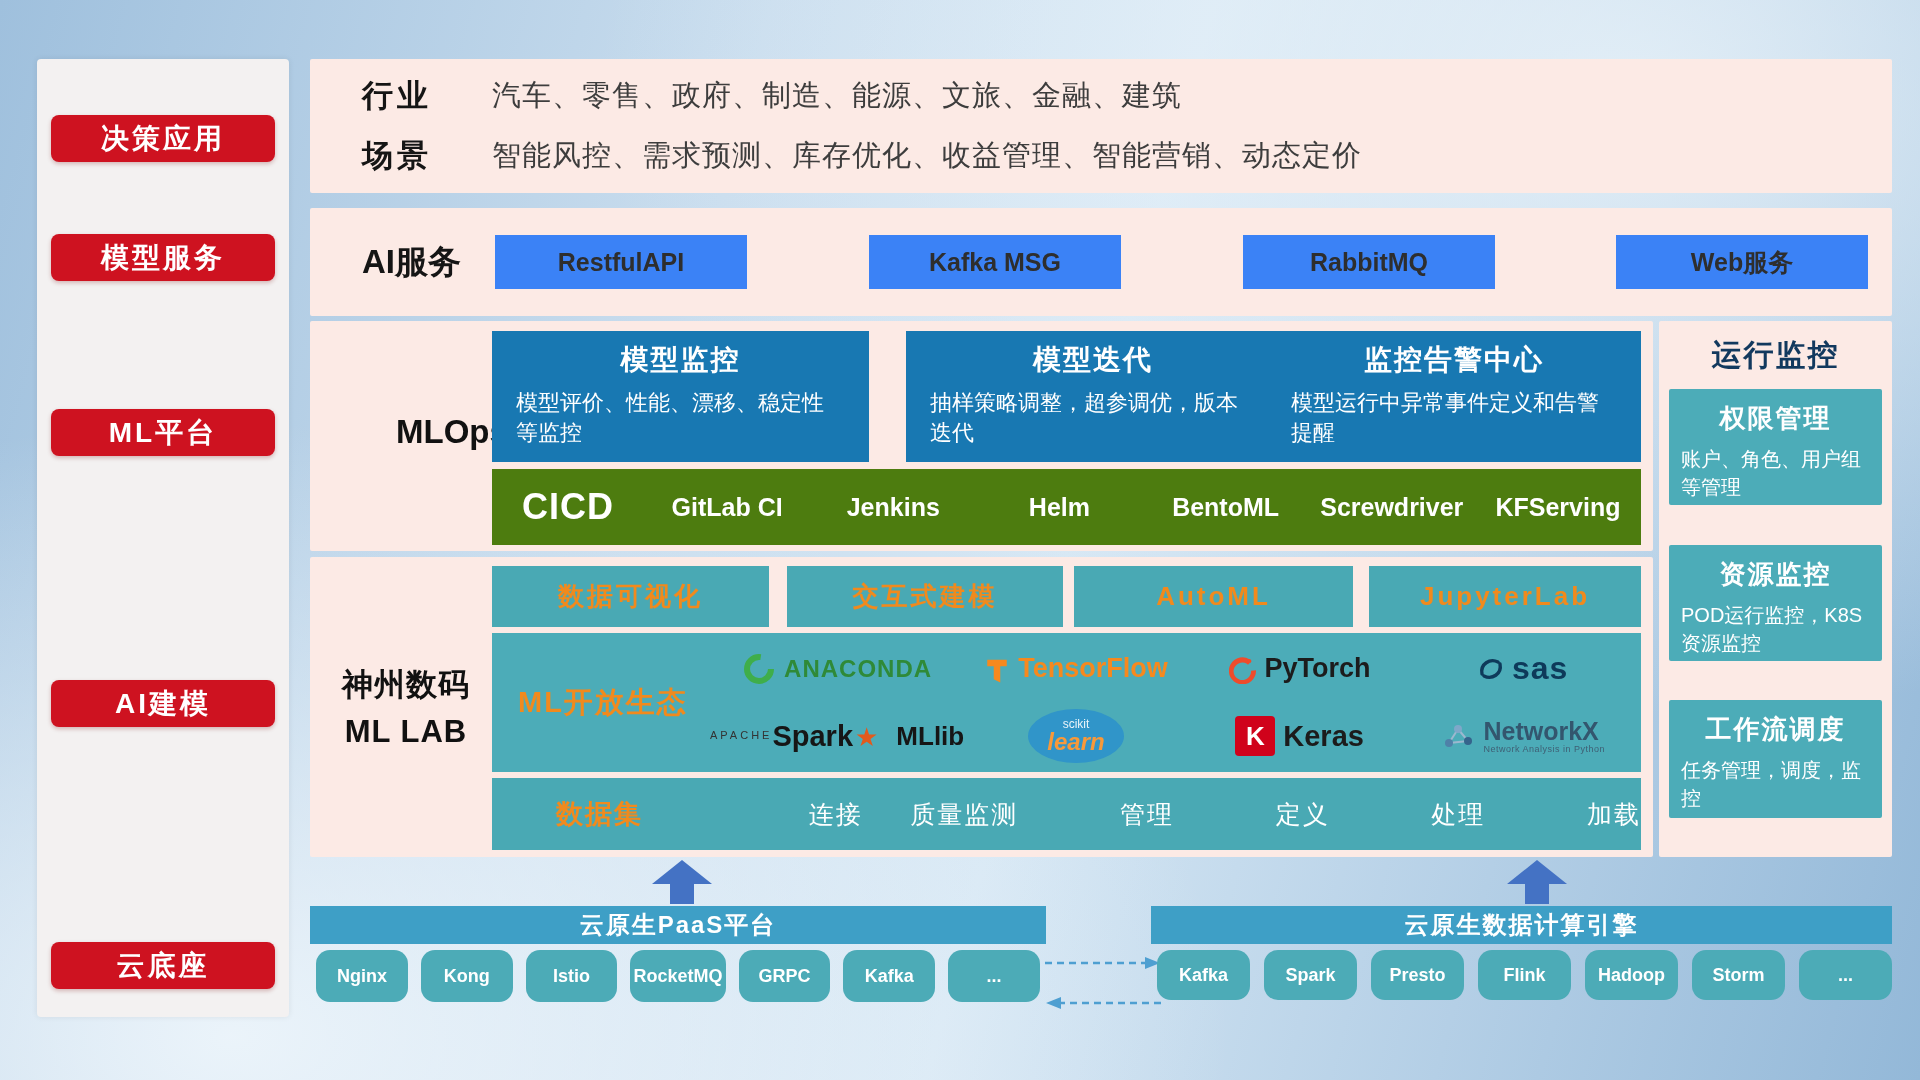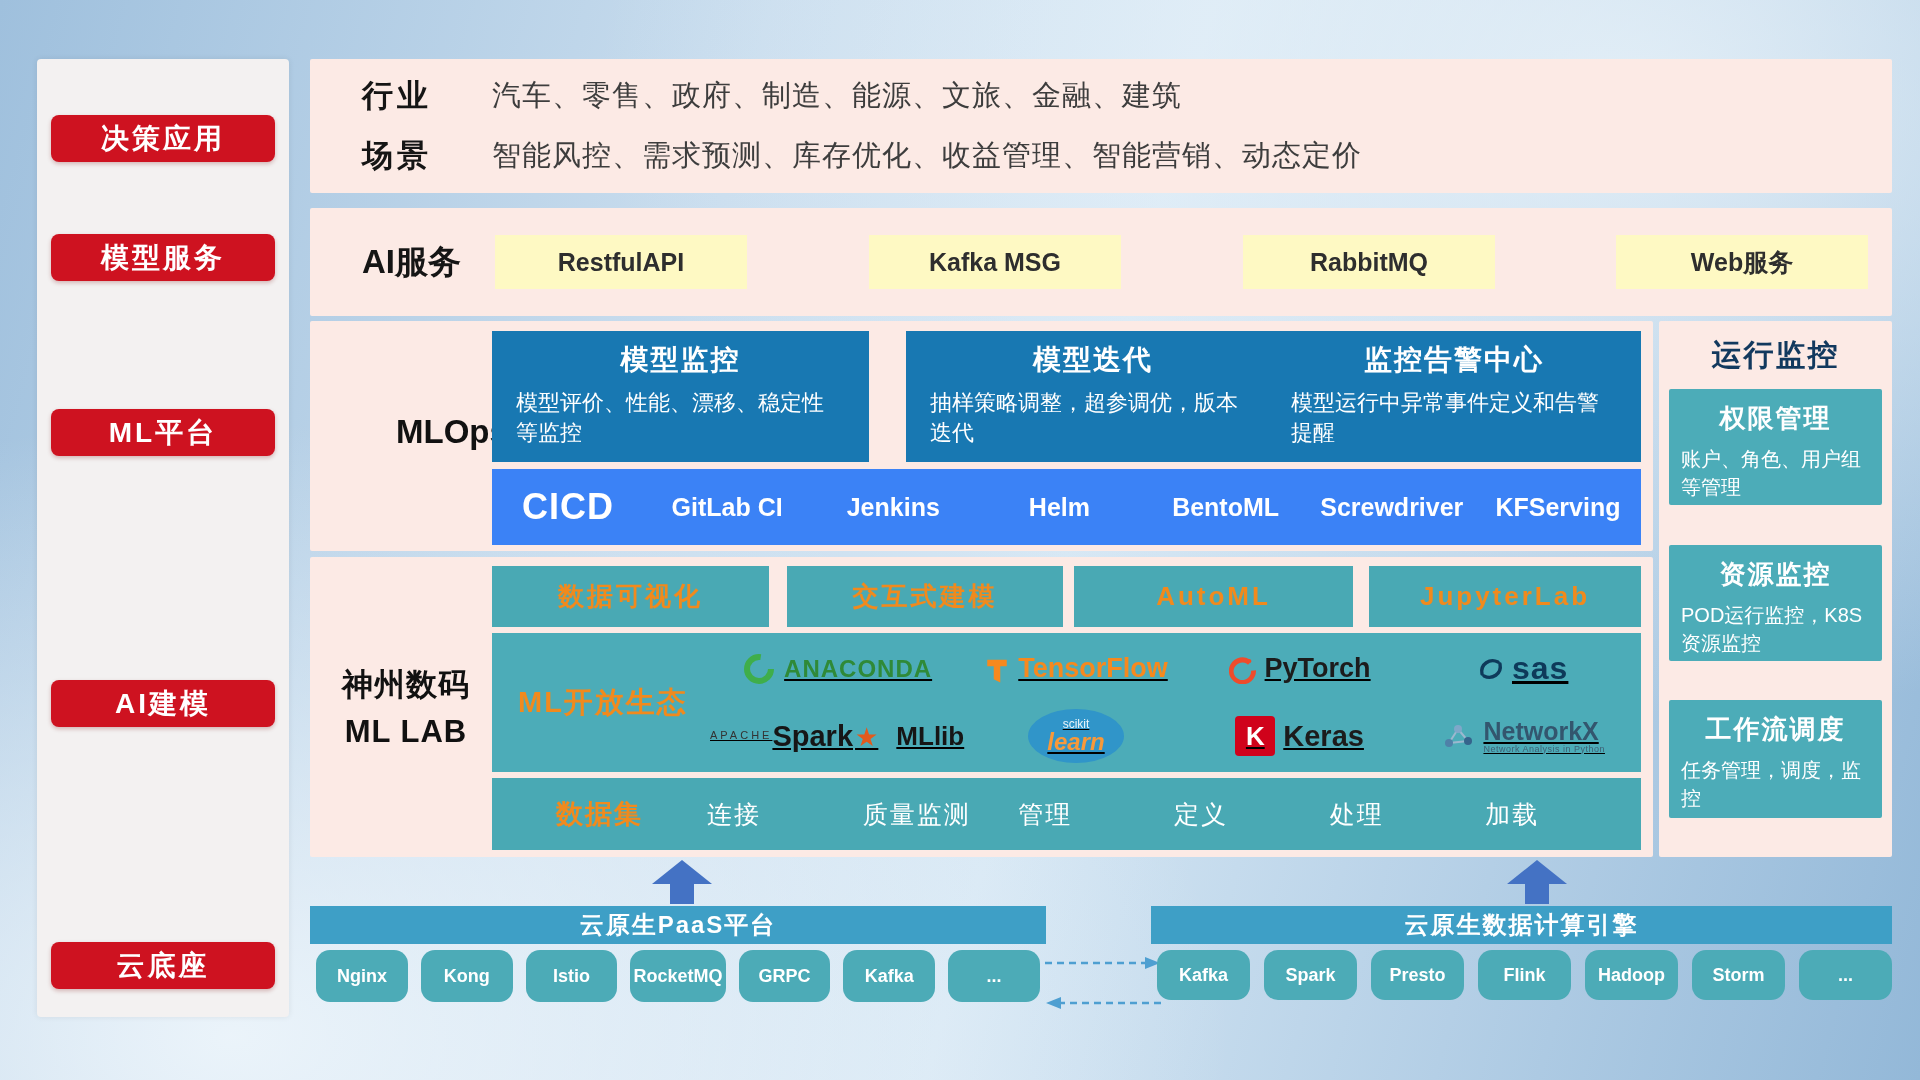--- a/index.html
+++ b/index.html
@@ -22,29 +22,29 @@
   
   .panel { position:absolute; background:#fceae5; border-radius:2px; }
   .top-panel { left:310px; top:59px; width:1582px; height:134px; display:flex; flex-direction:column; justify-content:center; }
   .ind-row { display:flex; align-items:center; padding-left:52px; height:60px; }
   .ind-label { width:130px; font-size:31px; font-weight:bold; color:#151515; letter-spacing:4px; }
   .ind-text { font-size:29px; color:#3d3d3d; letter-spacing:1px; }
 
   .service-panel { left:310px; top:208px; width:1582px; height:108px; }
   .svc-label { position:absolute; left:52px; top:50%; transform:translateY(-50%);
     font-size:33px; font-weight:bold; color:#151515; }
-  .svc-btn { position:absolute; top:27px; width:252px; height:54px; background:#fef9c3;
+  .svc-btn { position:absolute; top:27px; width:252px; height:54px; background:#3b82f6;
     color:#2e2e2e; font-size:25px; font-weight:bold; display:flex; align-items:center; justify-content:center; }
 
   .mlops-panel { left:310px; top:321px; width:1343px; height:230px; }
   .mlops-label { position:absolute; left:46px; top:92px; font-size:33px; font-weight:bold; color:#111;margin-left:40px; }
   .mlcard { position:absolute; top:10px; height:131px; background:#1878b2; color:#fff; padding:10px 24px; }
   .mlcard-title { font-size:28px; font-weight:bold; text-align:center; margin-bottom:9px; letter-spacing:2px; }
   .mlcard-desc { font-size:22px; line-height:1.35; }
-  .cicd-bar { position:absolute; left:182px; top:148px; width:1149px; height:76px; background:#3b82f6;
+  .cicd-bar { position:absolute; left:182px; top:148px; width:1149px; height:76px; background:#4d7c0f;
     display:flex; align-items:center; color:#fff; }
   .cicd-label { font-size:36px; font-weight:bold; margin:0 30px 0 30px; letter-spacing:1px; }
   .cicd-tool { flex:1; text-align:center; font-size:25px; font-weight:600; }
 
   .monitor-panel { left:1659px; top:321px; width:233px; height:536px; }
   .mon-title { text-align:center; padding-top:14px; font-size:30px; font-weight:bold; color:#12395e; letter-spacing:2px; }
   .mon-card { position:absolute; left:10px; width:213px; background:#4cacb8; color:#fff;
     padding:12px 12px; border-radius:2px; }
   .mon-card-title { font-size:26px; font-weight:bold; text-align:center; margin-bottom:9px; letter-spacing:2px; }
   .mon-card-desc { font-size:20px; line-height:1.4; }
@@ -53,21 +53,21 @@
   .lab-label { position:absolute; left:12px; top:0; height:100%; width:168px; display:flex;
     flex-direction:column; align-items:center; justify-content:center; gap:8px;
     font-size:31px; font-weight:bold; color:#111; letter-spacing:1px; }
   .lab-tool { position:absolute; top:9px; height:61px; background:#49a9b4; display:flex;
     align-items:center; justify-content:center; font-size:26px; font-weight:bold; color:#f18a1d; letter-spacing:3px; }
   .eco-box { position:absolute; left:182px; top:76px; width:1149px; height:139px; background:#4cacb8; }
   .eco-label { position:absolute; left:26px; top:50%; transform:translateY(-50%);
     font-size:29px; font-weight:bold; color:#f18a1d; letter-spacing:2px; }
   .eco-grid { position:absolute; left:218px; right:6px; top:2px; bottom:2px;
     display:grid; grid-template-columns:repeat(4,1fr); grid-template-rows:1fr 1fr;
-    align-items:center; justify-items:center;text-decoration:underline; }
+    align-items:center; justify-items:center; }
   .logo { display:flex; align-items:center; gap:8px; }
   .anaconda-text { font-size:24px; font-weight:bold; color:#2f8a38; letter-spacing:1px; }
   .tf-text { font-size:27px; font-weight:bold; color:#f6891e; }
   .pt-text { font-size:27px; font-weight:bold; color:#1c1c1c; }
   .sas-text { font-size:32px; font-weight:bold; color:#0e3a5a; letter-spacing:1px; }
   .spark-stack { display:flex; flex-direction:row; align-items:center; line-height:1; }
   .apache-text { font-size:11px; letter-spacing:3px; color:#333; margin-bottom:2px; }
   .spark-text { font-size:29px; font-weight:bold; color:#161616; }
   .spark-star { color:#e25a1c; font-size:26px; margin-left:2px; }
   .mllib-text { font-size:26px; font-weight:bold; color:#161616; margin-left:10px; }
@@ -77,21 +77,21 @@
   .sk-main { font-size:24px; font-weight:bold; font-style:italic; color:#f89939; }
   .keras-k { width:40px; height:40px; background:#d0021b; color:#fff; font-size:26px; font-weight:bold;
     display:flex; align-items:center; justify-content:center; border-radius:4px; }
   .keras-text { font-size:29px; font-weight:bold; color:#1c1c1c; }
   .nx-stack { display:flex; flex-direction:column; line-height:1.05; }
   .nx-text { font-size:25px; font-weight:bold; color:#33566e; }
   .nx-sub { font-size:9px; color:#3f6075; letter-spacing:.5px; }
   .dataset-bar { position:absolute; left:182px; top:221px; width:1149px; height:72px; background:#49a9b4;
     display:flex; align-items:center; }
   .ds-label { width:215px; text-align:center; font-size:27px; font-weight:bold; color:#f18a1d; letter-spacing:2px; }
-  .ds-item { flex:1; text-align:left; font-size:25px; color:#fff; letter-spacing:2px; }
+  .ds-item { flex:1; text-align:right; font-size:25px; color:#fff; letter-spacing:2px; }
 
   
   .found-title { position:absolute; height:38px; background:#3e9fc6; color:#fff; font-size:24px;
     font-weight:bold; display:flex; align-items:center; justify-content:center; letter-spacing:2px; }
   .paas-title { left:310px; top:906px; width:736px; }
   .engine-title { left:1151px; top:906px; width:741px; }
   .chip-row { position:absolute; display:flex; }
   .paas-chips { left:316px; top:950px; width:724px; height:52px; gap:13px; }
   .engine-chips { left:1157px; top:950px; width:735px; height:50px; gap:14px; }
   .chip { flex:1; background:#4cabb7; border-radius:14px; color:#fff; font-size:18px; font-weight:bold;

